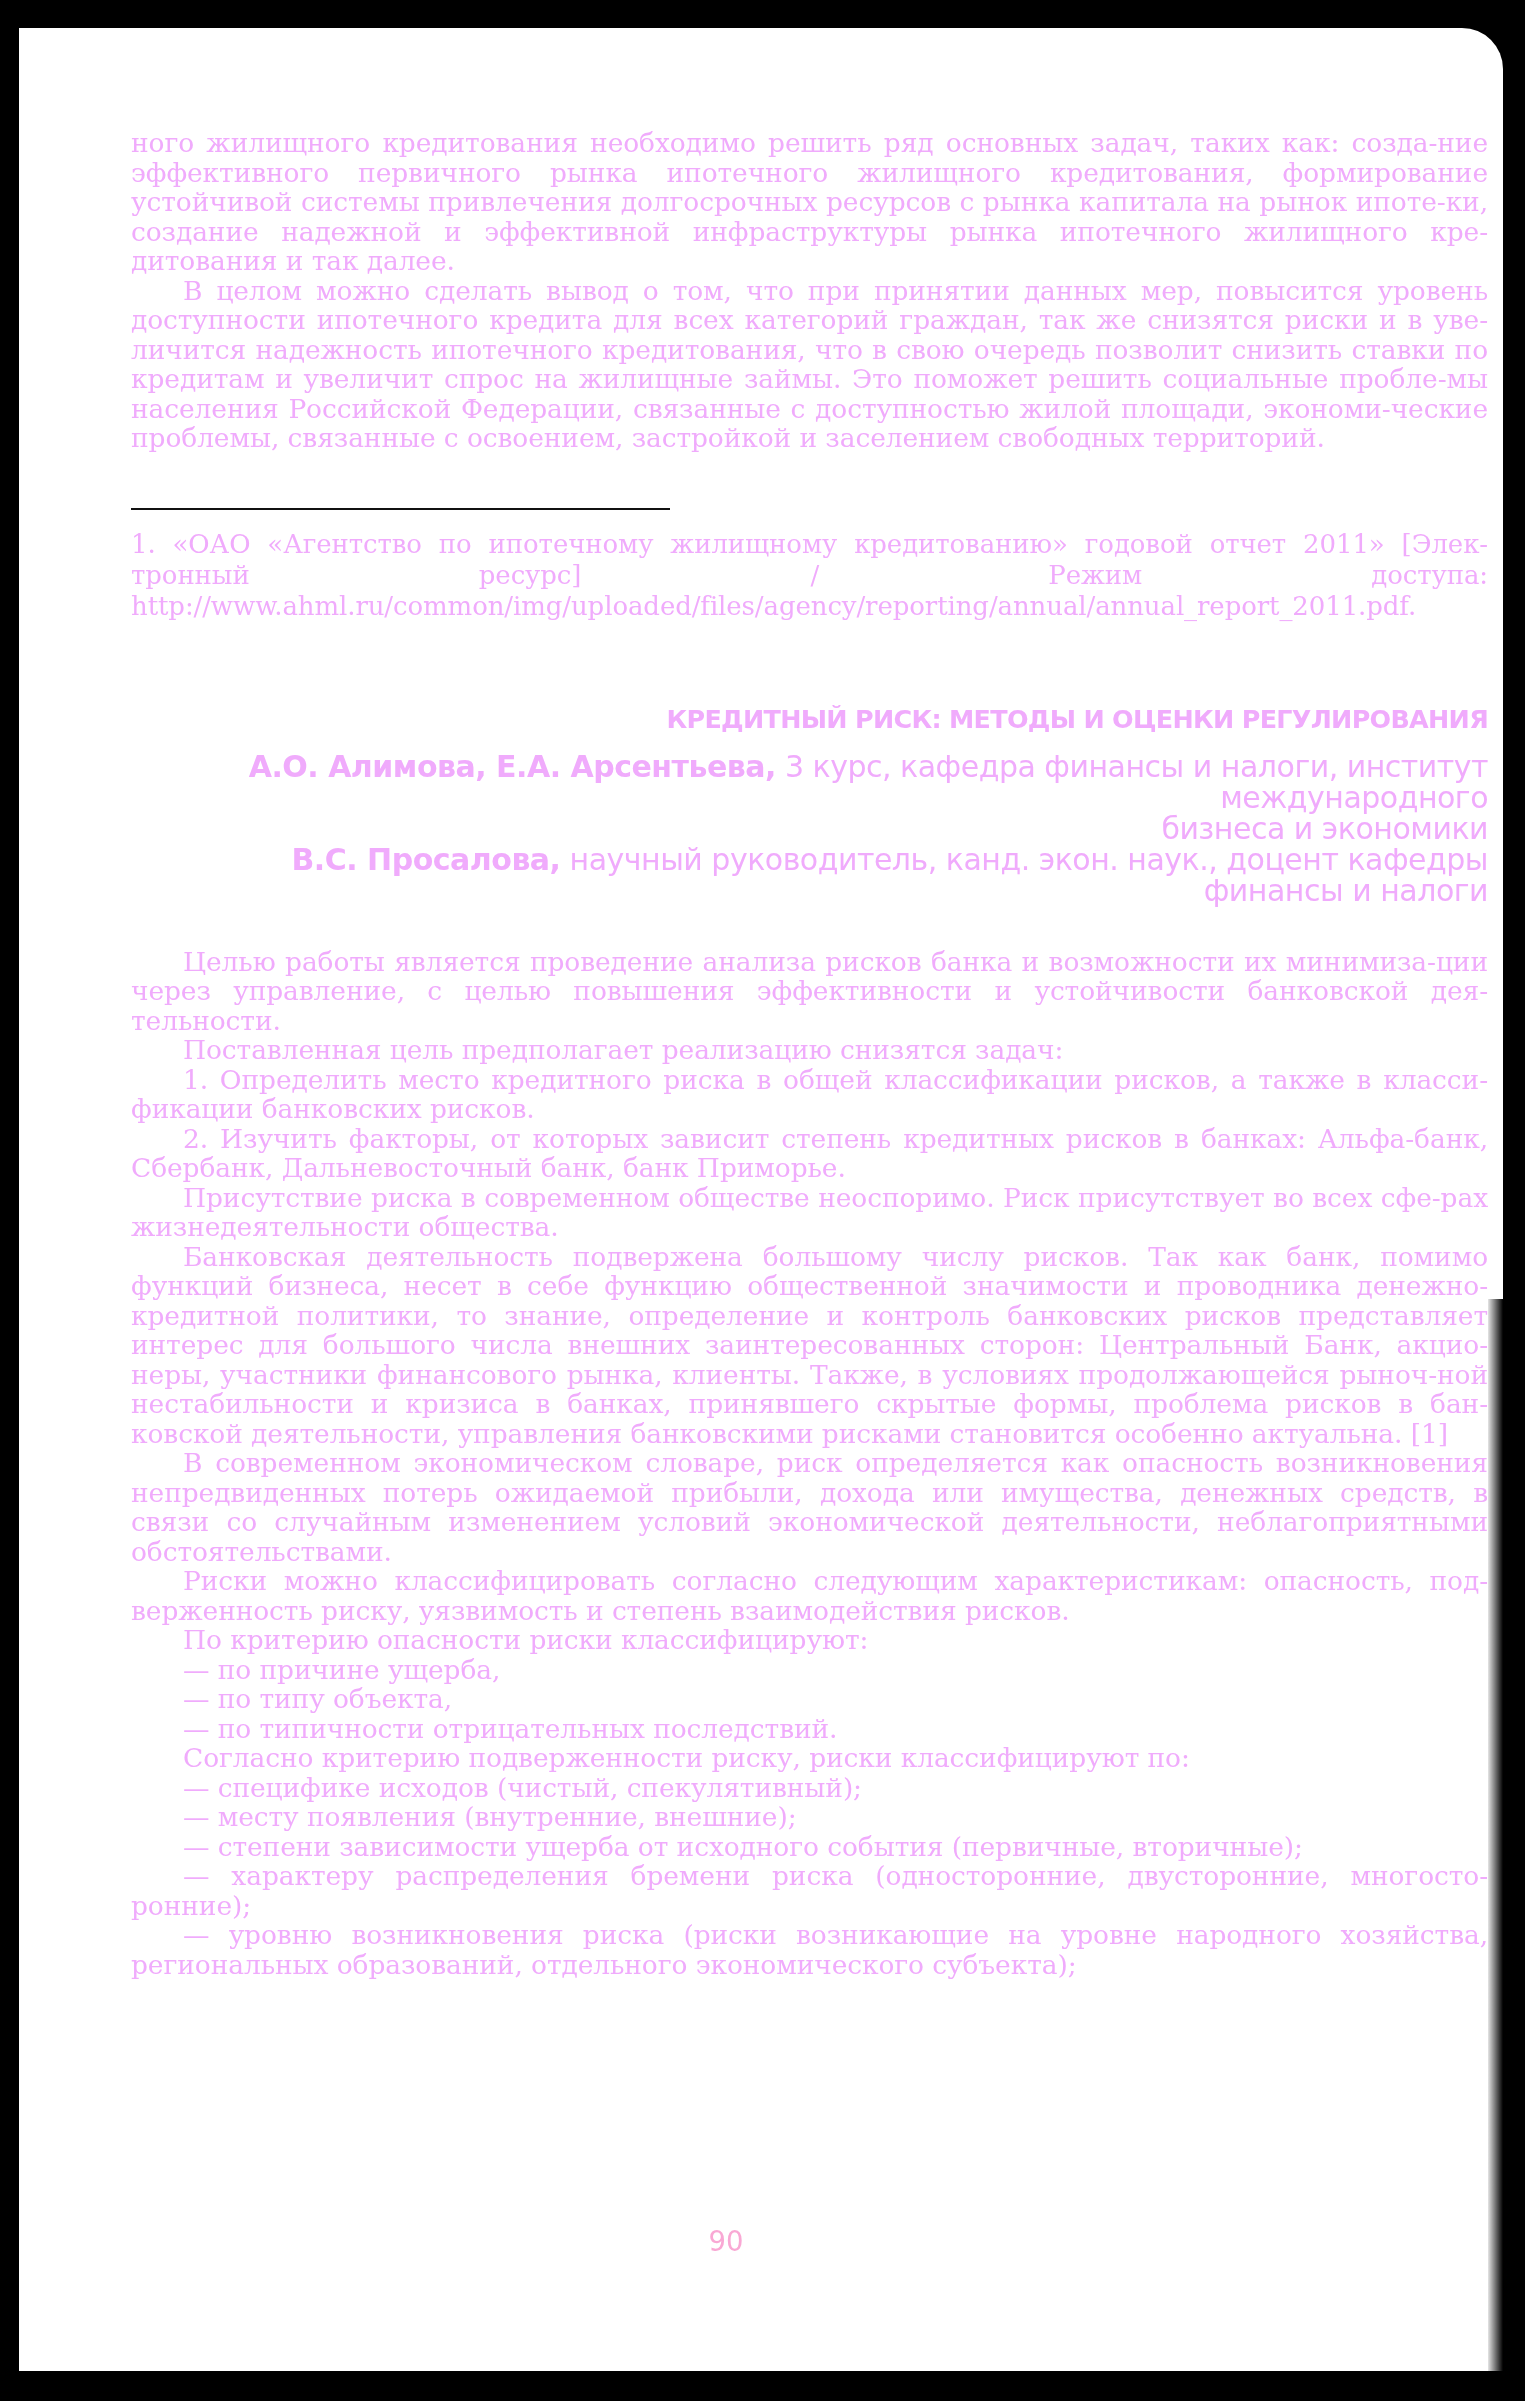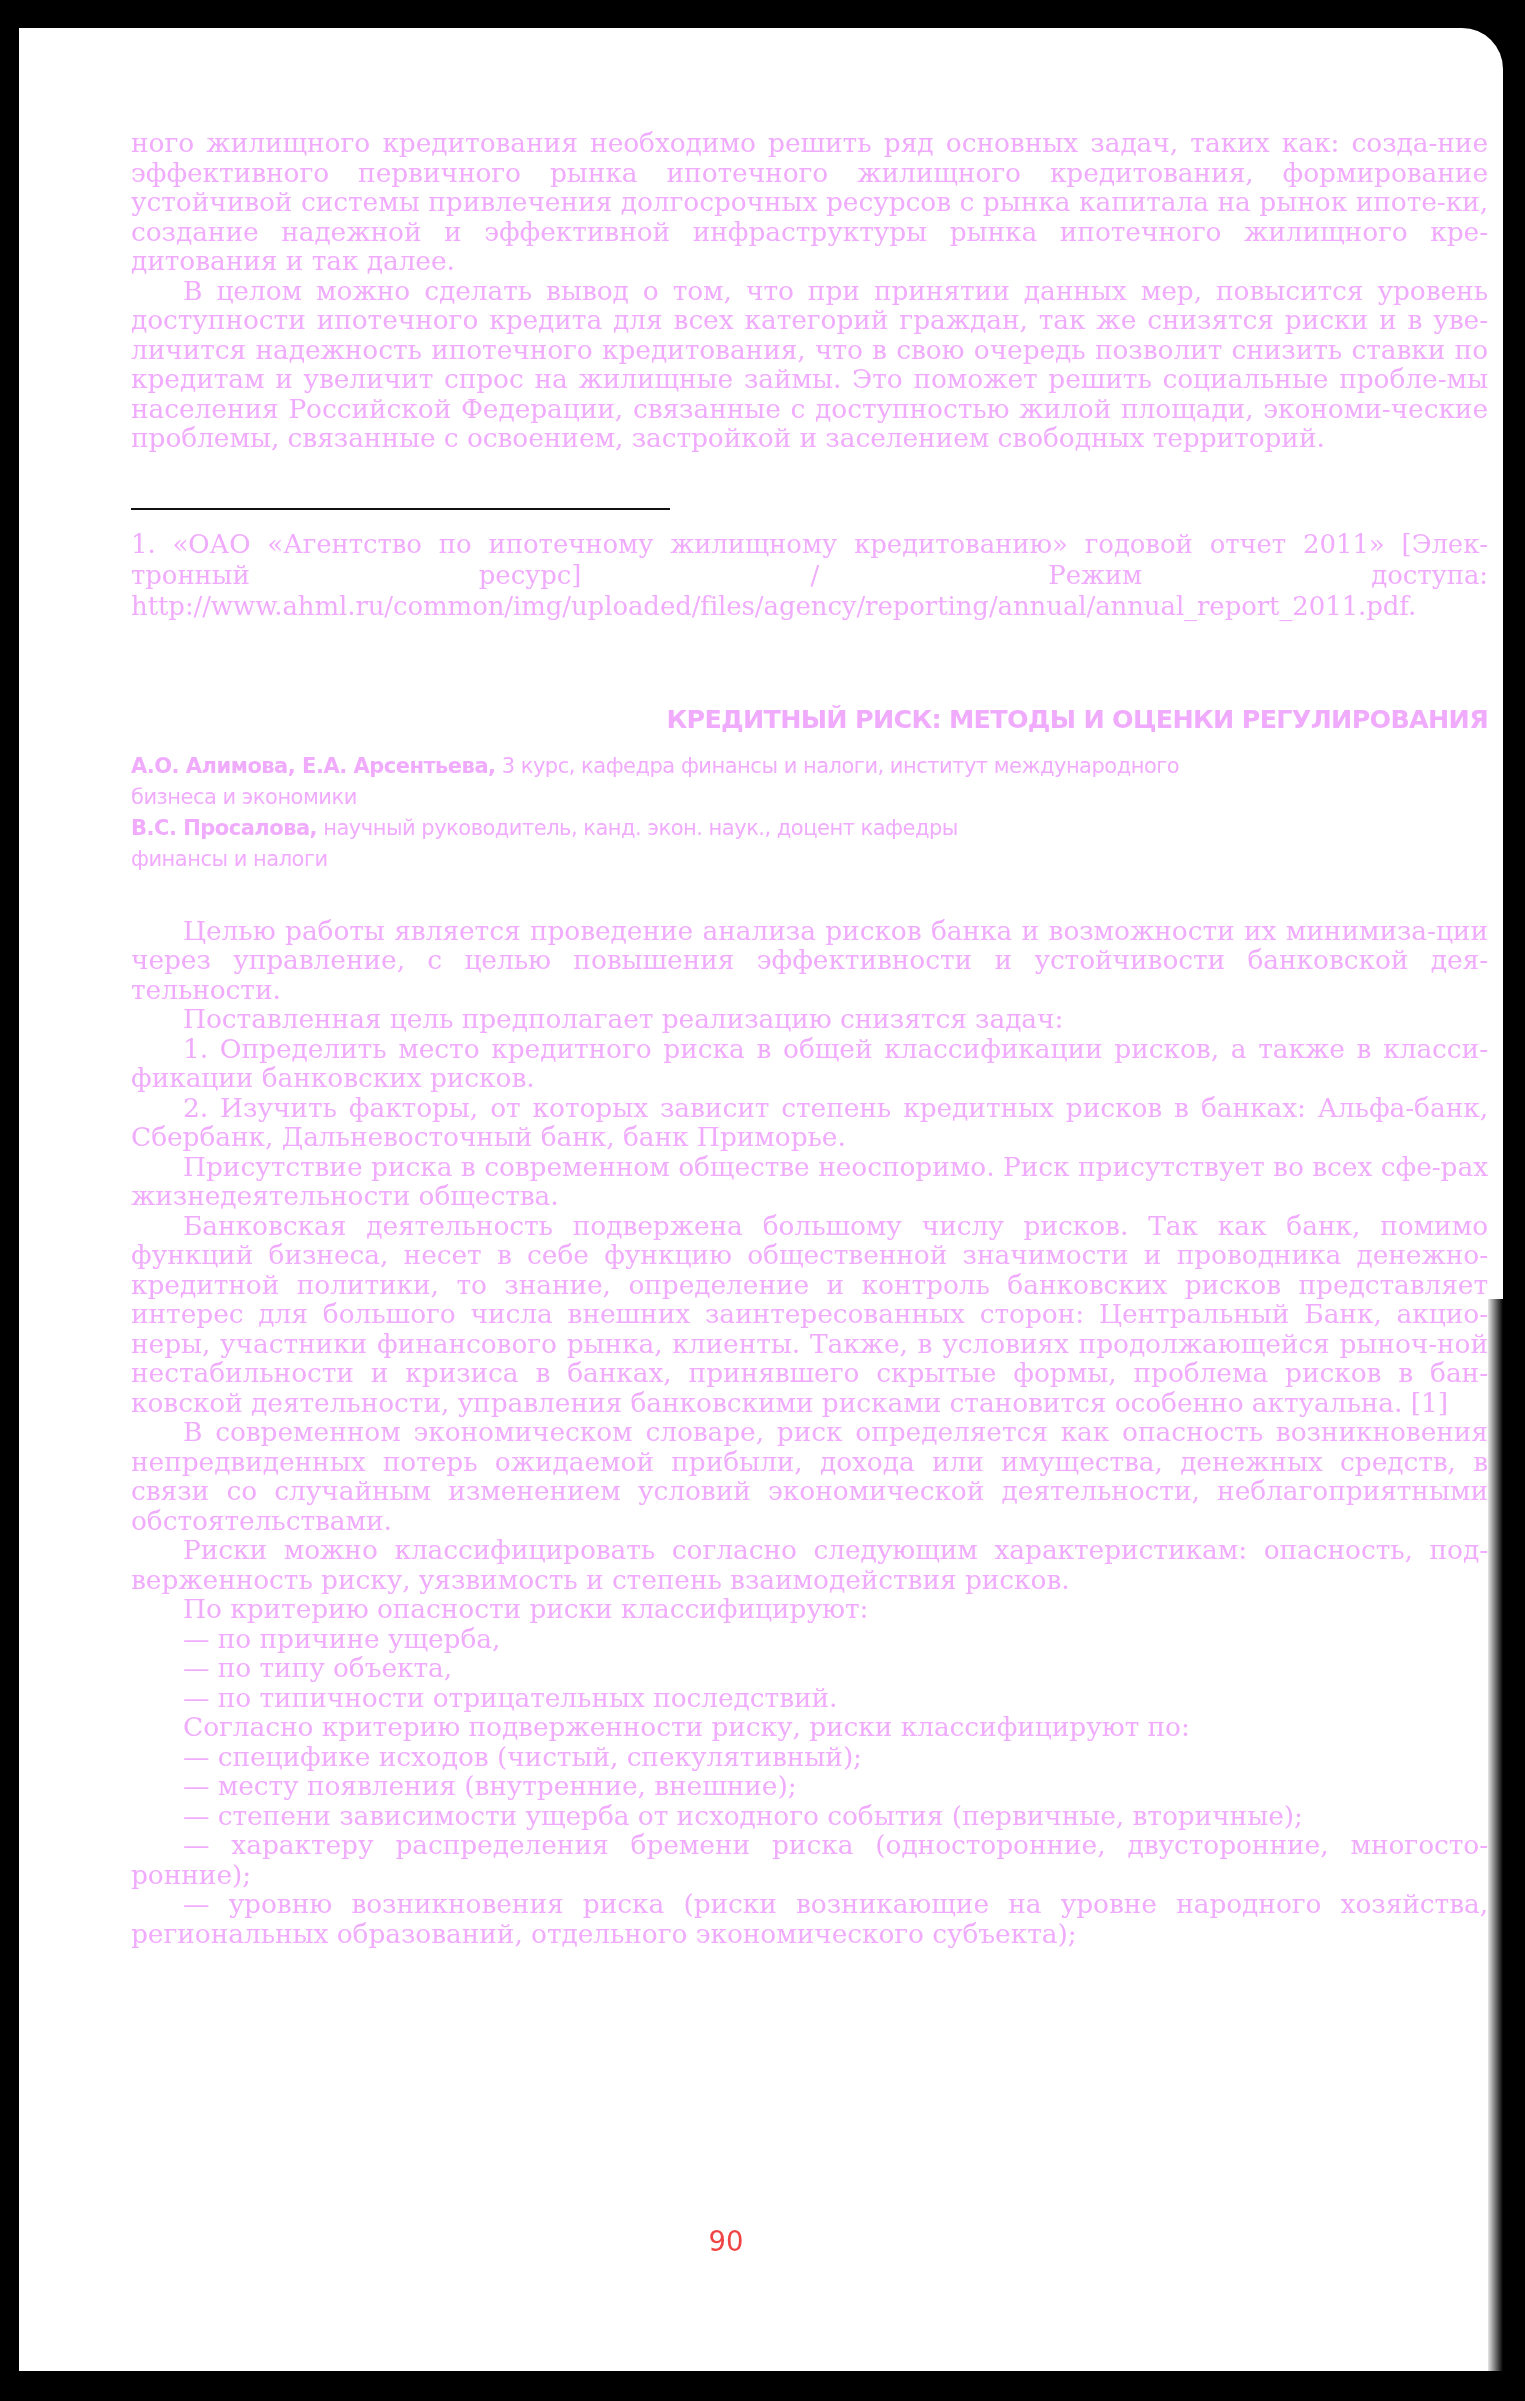--- a/index.html
+++ b/index.html
@@ -44,35 +44,35 @@
   .article-title {
     margin-top: 82px;
     text-align: right;
     font-family: "DejaVu Sans", sans-serif;
     font-weight: bold;
     font-size: 25.4px;
     line-height: 30px;
     letter-spacing: -0.7px;
   }
   .authors {
-    text-align: left;
+    text-align: right;
     font-family: "DejaVu Sans", sans-serif;
-    font-size: 21px;
+    font-size: 30px;
     line-height: 31px;
     letter-spacing: -0.5px;
   }
   .authors b { font-weight: bold; }
   .body2 { margin-top: 41px; }
   .page-number {
     position: absolute;
     left: 0; width: 1452px; top: 2225px;
     text-align: center;
     font-family: "DejaVu Sans", sans-serif;
     font-size: 27.5px;
-    color: #ef4444;
+    color: #f9a8d4;
   }
 </style>
 </head>
 <body>
 
 <div class="page">
   <div class="scan-right-edge"></div>
 </div>
 
 <div class="content">

